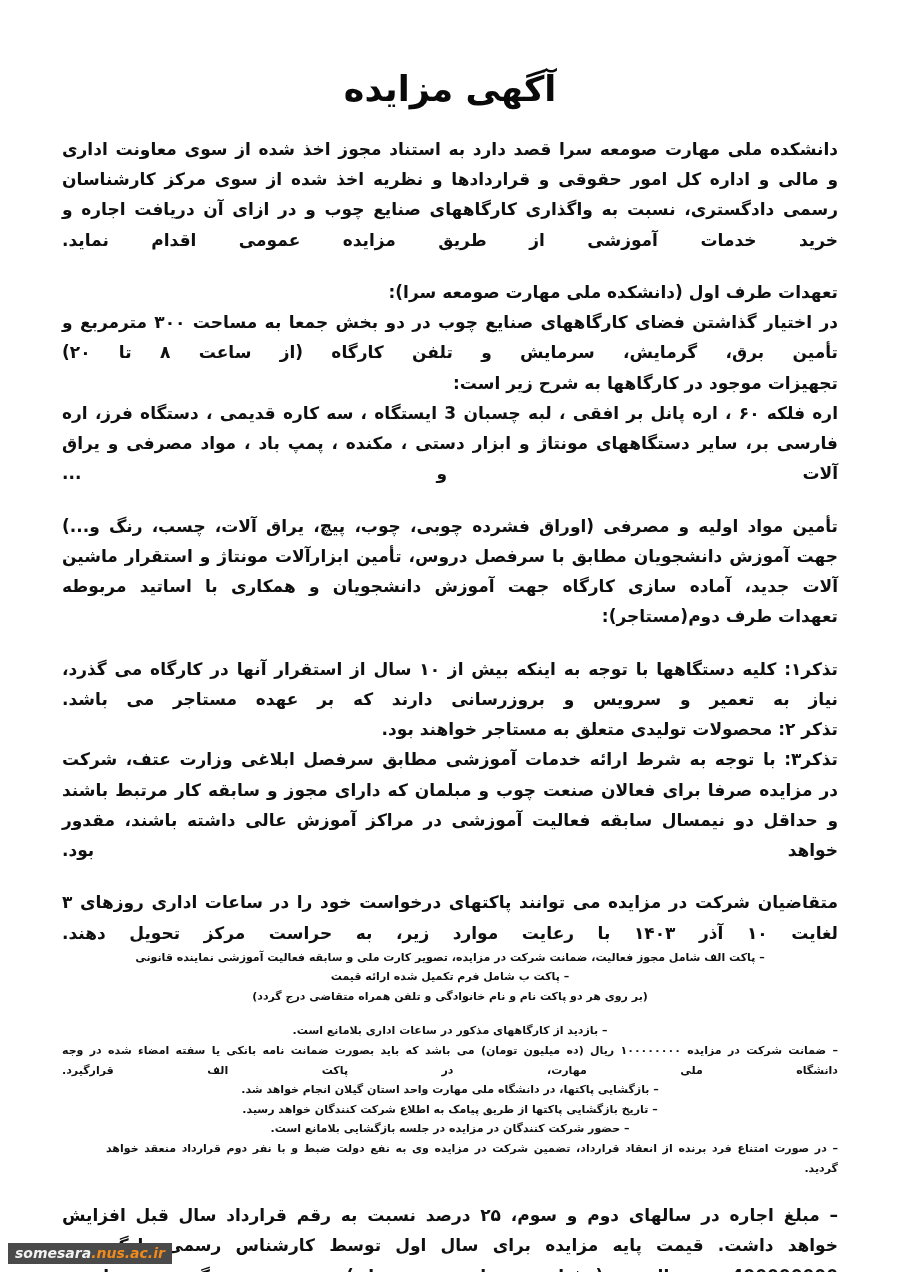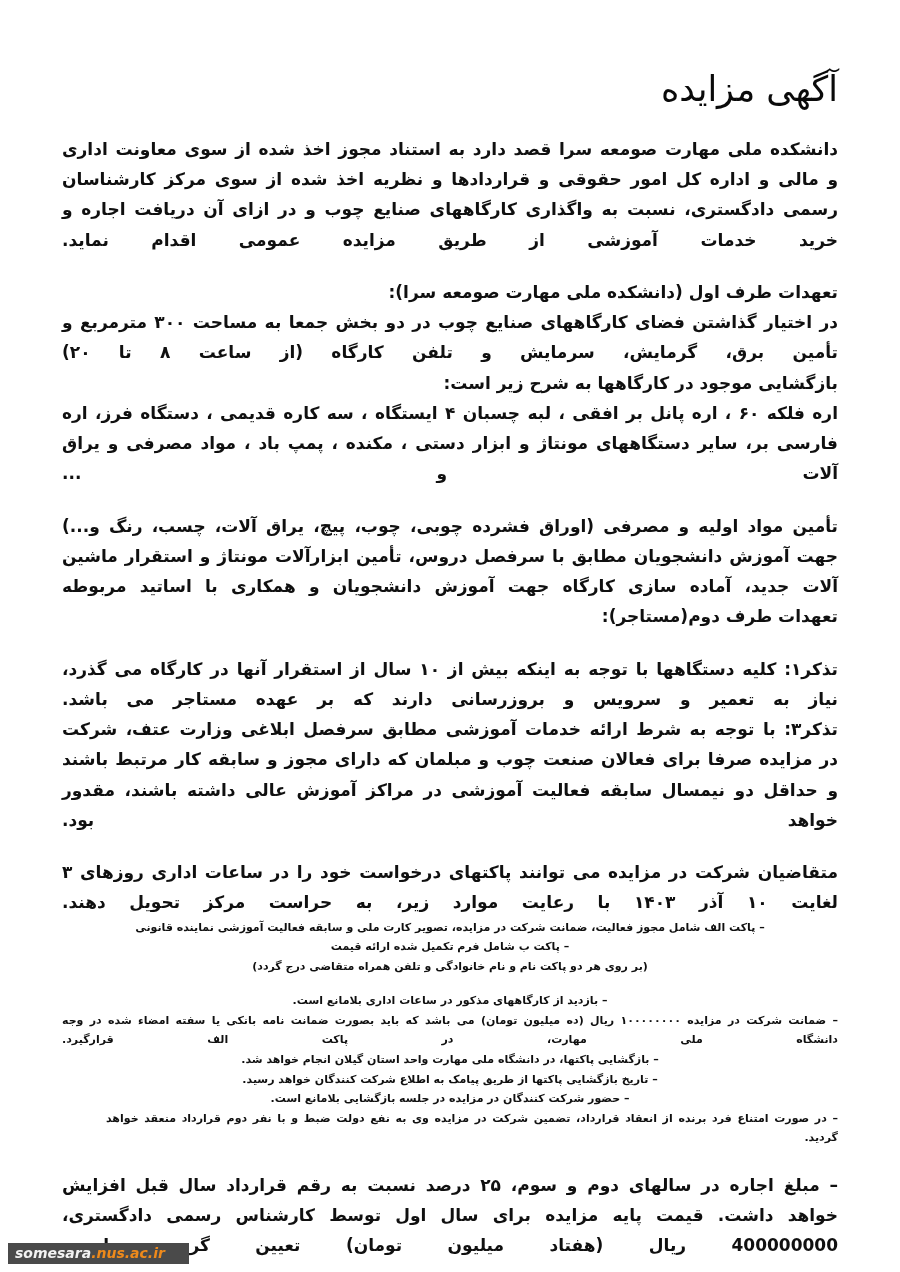--- a/index.html
+++ b/index.html
@@ -22,23 +22,23 @@
   }
   .content {
     position: absolute;
     top: 0;
     right: 62px;
     left: 62px;
   }
 
   
   .doc-title {
-    text-align: right;
+    text-align: center;
     font-size: 35px;
-    font-weight: normal;
+    font-weight: bold;
     letter-spacing: 0px;
     margin-top: 68px;
     margin-bottom: 0;
     line-height: 1.25;
     color: #0a0a0a;
   }
   .para {
     font-size: 17px;
     font-weight: bold;
     line-height: 1.78;
@@ -77,21 +77,21 @@
     margin: 0;
     color: #101010;
   }
 
   
   .watermark {
     position: absolute;
     left: 8px;
     bottom: 8px;
     background: #4a4a4a;
-    padding: 3px 24px 4px 7px;
+    padding: 3px 7px 4px 7px;
     font-family: "DejaVu Sans", "Liberation Sans", sans-serif;
     font-size: 14px;
     font-weight: bold;
     font-style: italic;
     direction: ltr;
     line-height: 1;
     white-space: nowrap;
   }
   .watermark .wm-a { color: #f2f2f2; }
   .watermark .wm-b { color: #ef8a1b; }
@@ -106,31 +106,32 @@
     <h1 class="doc-title">آگهی مزایده</h1>
 
     <div class="spacer-lg"></div>
 
     <p class="para justify-both">دانشکده ملی مهارت صومعه سرا قصد دارد به استناد مجوز اخذ شده از سوی معاونت اداری و مالی و اداره کل امور حقوقی و قراردادها  و  نظریه اخذ شده از سوی مرکز کارشناسان رسمی دادگستری، نسبت به واگذاری کارگاههای صنایع چوب و در ازای آن دریافت اجاره و خرید خدمات آموزشی از طریق مزایده عمومی اقدام نماید.</p>
 
     <div class="spacer-lg"></div>
 
     <p class="para right">تعهدات طرف اول (دانشکده ملی مهارت صومعه سرا):</p>
     <p class="para justify-both">در اختیار گذاشتن فضای کارگاههای صنایع چوب در دو بخش جمعا به مساحت  ۳۰۰  مترمربع و تأمین برق، گرمایش، سرمایش و تلفن کارگاه (از ساعت ۸  تا ۲۰)</p>
-    <p class="para right">بازگشایی موجود در کارگاهها به شرح زیر است:</p>
-    <p class="para justify-both">اره فلکه  ۶۰  ، اره پانل بر افقی ، لبه چسبان ۴ ایستگاه ، سه کاره قدیمی ، دستگاه   فرز، اره فارسی بر، سایر دستگاههای مونتاژ و ابزار دستی ، مکنده ، پمپ باد ، مواد مصرفی و یراق آلات و ...</p>
+    <p class="para right">تجهیزات موجود در کارگاهها به شرح زیر است:</p>
+    <p class="para justify-both">اره فلکه  ۶۰  ، اره پانل بر افقی ، لبه چسبان 3 ایستگاه ، سه کاره قدیمی ، دستگاه   فرز، اره فارسی بر، سایر دستگاههای مونتاژ و ابزار دستی ، مکنده ، پمپ باد ، مواد مصرفی و یراق آلات و ...</p>
 
     <div class="spacer-lg"></div>
 
     <p class="para justify-both">تأمین مواد اولیه و مصرفی (اوراق فشرده چوبی، چوب، پیچ، یراق آلات، چسب، رنگ و...) جهت آموزش دانشجویان مطابق با سرفصل دروس، تأمین ابزارآلات مونتاژ و استقرار ماشین آلات جدید، آماده سازی کارگاه جهت آموزش دانشجویان و همکاری با اساتید مربوطه</p>
     <p class="para right">تعهدات طرف دوم(مستاجر):</p>
 
     <div class="spacer-lg"></div>
 
     <p class="para justify-both">تذکر۱: کلیه دستگاهها با توجه به اینکه بیش از ۱۰ سال از استقرار آنها در کارگاه می گذرد، نیاز به تعمیر و سرویس و بروزرسانی  دارند که بر عهده مستاجر می باشد.</p>
+    <p class="para right">تذکر ۲: محصولات تولیدی متعلق به مستاجر خواهند بود.</p>
     <p class="para justify-both">تذکر۳: با توجه به شرط ارائه خدمات آموزشی مطابق سرفصل ابلاغی وزارت عتف، شرکت در مزایده صرفا برای فعالان صنعت چوب و مبلمان که دارای مجوز و سابقه کار مرتبط باشند و حداقل دو نیمسال سابقه فعالیت آموزشی در مراکز آموزش عالی داشته باشند، مقدور خواهد بود.</p>
 
     <div class="spacer-lg"></div>
 
     <p class="para justify-both">متقاضیان شرکت در مزایده می توانند پاکتهای درخواست خود را در ساعات اداری روزهای ۳ لغایت ۱۰ آذر ۱۴۰۳ با رعایت موارد زیر، به حراست مرکز تحویل دهند.</p>
 
     <ul class="dash-list">
       <li>– پاکت الف شامل مجوز فعالیت، ضمانت شرکت در مزایده، تصویر کارت ملی و سابقه فعالیت آموزشی نماینده قانونی</li>
       <li>– پاکت ب شامل فرم تکمیل شده ارائه قیمت</li>
       <li>(بر روی هر دو پاکت نام و نام خانوادگی و تلفن همراه متقاضی درج گردد)</li>

